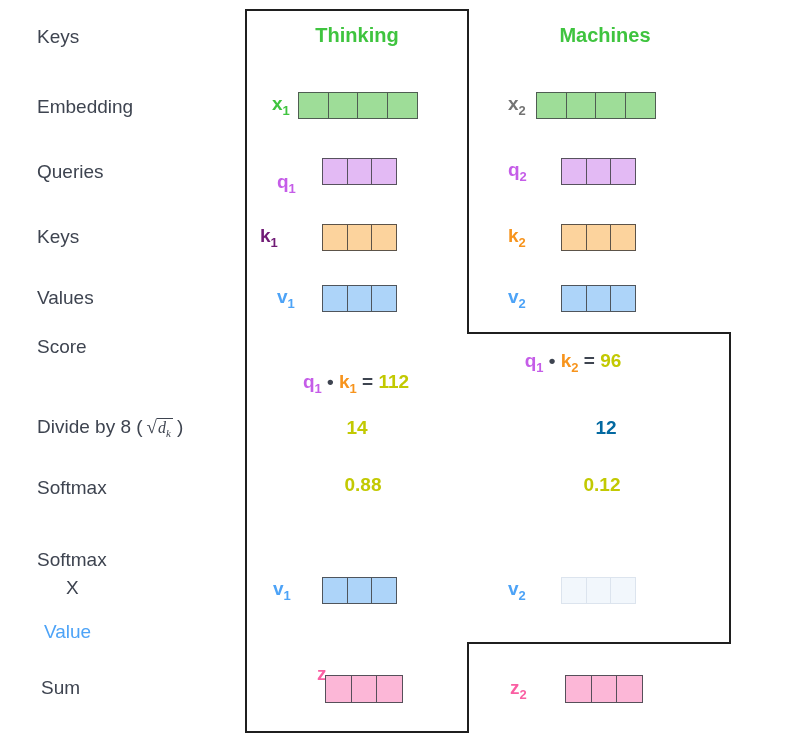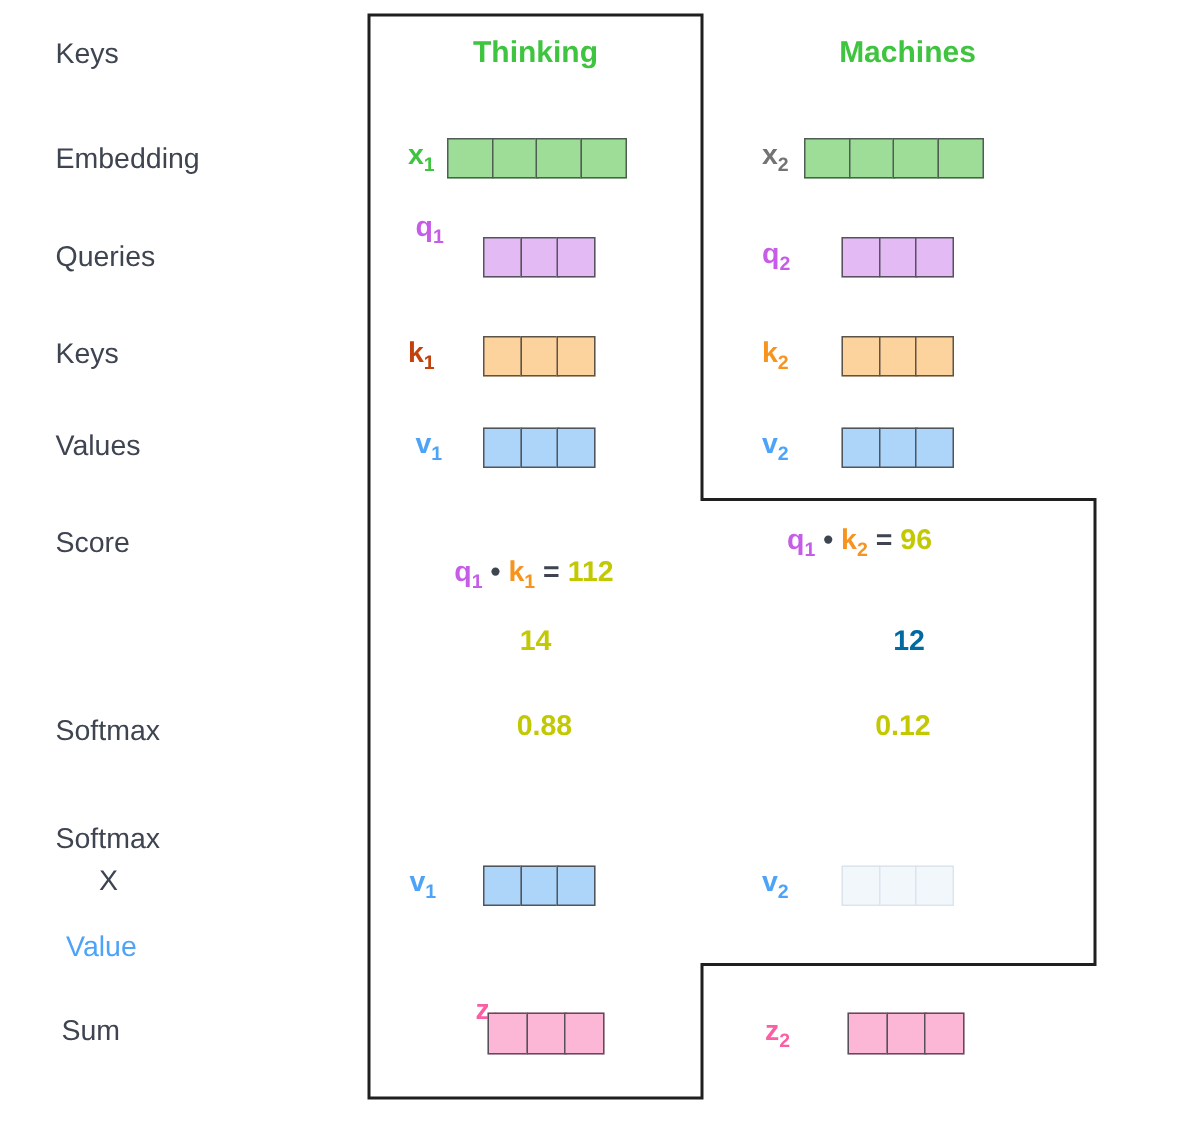--- a/index.html
+++ b/index.html
@@ -79,22 +79,25 @@
   </svg>
 
   <div class="colheader" style="left: 246px; top: 24px; width: 222px; color: rgb(63, 196, 63);">Thinking</div>
   <div class="colheader" style="left: 490px; top: 24px; width: 230px; color: rgb(63, 196, 63);">Machines</div>
 
   <div class="rowlabel" style="left:37px; top:26px;">Keys</div>
   <div class="rowlabel" style="left:37px; top:96px;">Embedding</div>
   <div class="rowlabel" style="left:37px; top:161px;">Queries</div>
   <div class="rowlabel" style="left:37px; top:226px;">Keys</div>
   <div class="rowlabel" style="left:37px; top:287px;">Values</div>
-  <div class="rowlabel" style="left:37px; top:352px;">Score</div>
-
+  <div class="rowlabel" style="left:37px; top:336px;">Score</div>
+
+  <div class="rowlabel" style="left:37px; top:416px;">
+    <span>Divide by 8 (</span><span class="math"><span class="radical">√</span><span class="radicand"><span>d</span><sub>k</sub></span></span><span>)</span>
+  </div>
 
   <div class="rowlabel" style="left:37px; top:477px;">Softmax</div>
 
   <div class="rowlabel" style="left:37px; top:549px;">Softmax</div>
   <div class="rowlabel" style="left:66px; top:577px;">X</div>
   <div class="rowlabel" style="left: 44px; top: 621px; color: rgb(77, 163, 247);">Value</div>
 
   <div class="rowlabel" style="left:41px; top:677px;">Sum</div>
 
   <div class="vlabel" style="left: 272px; top: 93px; color: rgb(63, 196, 63);"><span class="vl">x</span><sub>1</sub></div>
@@ -105,34 +108,34 @@
       <div class="cell" style="background: rgb(158, 221, 152); border-color: rgb(79, 93, 82);"></div>
     </div>
   <div class="vlabel" style="left: 508px; top: 93px; color: #737373;"><span class="vl">x</span><sub>2</sub></div>
   <div class="vcells w31" style="left:536px; top:92px;">
       <div class="cell" style="background: rgb(158, 221, 152); border-color: rgb(79, 93, 82);"></div>
       <div class="cell" style="background: rgb(158, 221, 152); border-color: rgb(79, 93, 82);"></div>
       <div class="cell" style="background: rgb(158, 221, 152); border-color: rgb(79, 93, 82);"></div>
       <div class="cell" style="background: rgb(158, 221, 152); border-color: rgb(79, 93, 82);"></div>
     </div>
 
-  <div class="vlabel" style="left: 277px; top: 141px; color: rgb(197, 93, 232);"><span class="vl">q</span><sub>1</sub></div>
+  <div class="vlabel" style="left: 277px; top: 171px; color: rgb(197, 93, 232);"><span class="vl">q</span><sub>1</sub></div>
   <div class="vcells w26" style="left:322px; top:158px;">
       <div class="cell" style="background: rgb(227, 186, 244); border-color: rgb(87, 82, 94);"></div>
       <div class="cell" style="background: rgb(227, 186, 244); border-color: rgb(87, 82, 94);"></div>
       <div class="cell" style="background: rgb(227, 186, 244); border-color: rgb(87, 82, 94);"></div>
     </div>
   <div class="vlabel" style="left: 508px; top: 159px; color: rgb(197, 93, 232);"><span class="vl">q</span><sub>2</sub></div>
   <div class="vcells w26" style="left:561px; top:158px;">
       <div class="cell" style="background: rgb(227, 186, 244); border-color: rgb(87, 82, 94);"></div>
       <div class="cell" style="background: rgb(227, 186, 244); border-color: rgb(87, 82, 94);"></div>
       <div class="cell" style="background: rgb(227, 186, 244); border-color: rgb(87, 82, 94);"></div>
     </div>
 
-  <div class="vlabel" style="left: 272px; top: 225px; color: #c2410c;"><span class="vl">k</span><sub>1</sub></div>
+  <div class="vlabel" style="left: 260px; top: 225px; color: #701a75;"><span class="vl">k</span><sub>1</sub></div>
   <div class="vcells w26" style="left:322px; top:224px;">
       <div class="cell" style="background: rgb(252, 211, 157); border-color: rgb(92, 83, 73);"></div>
       <div class="cell" style="background: rgb(252, 211, 157); border-color: rgb(92, 83, 73);"></div>
       <div class="cell" style="background: rgb(252, 211, 157); border-color: rgb(92, 83, 73);"></div>
     </div>
   <div class="vlabel" style="left: 508px; top: 225px; color: rgb(247, 148, 29);"><span class="vl">k</span><sub>2</sub></div>
   <div class="vcells w26" style="left:561px; top:224px;">
       <div class="cell" style="background: rgb(252, 211, 157); border-color: rgb(92, 83, 73);"></div>
       <div class="cell" style="background: rgb(252, 211, 157); border-color: rgb(92, 83, 73);"></div>
       <div class="cell" style="background: rgb(252, 211, 157); border-color: rgb(92, 83, 73);"></div>

